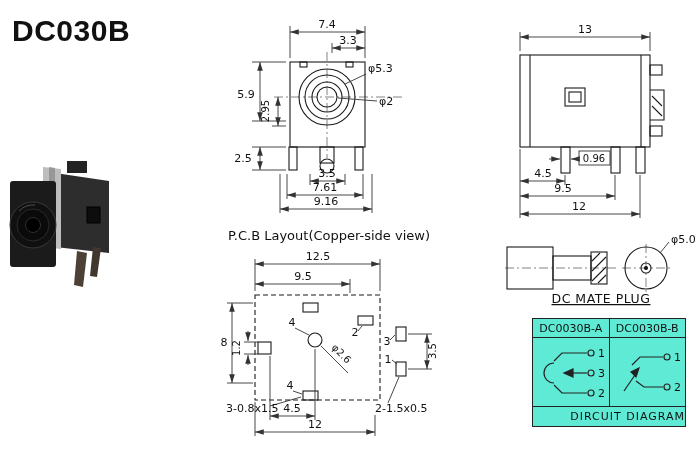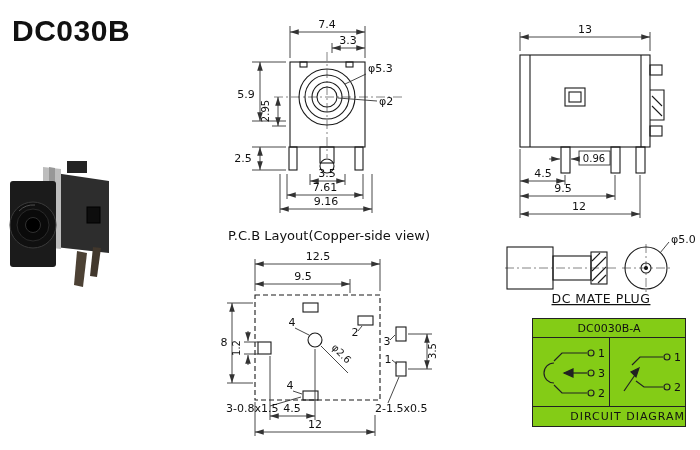--- a/index.html
+++ b/index.html
@@ -13,21 +13,21 @@
   
   .ol *   { fill:none; stroke:#1b1b1b; stroke-width:1.1px; }
   .dash   { stroke-dasharray:5 3; }
   .dm line{ stroke:#333; stroke-width:.9px; }
   .ld line{ stroke:#333; stroke-width:.9px; }
   .ctr line{ stroke:#666; stroke-width:.8px; stroke-dasharray:9 3 2 3; }
   svg text{ font:11px "DejaVu Sans",sans-serif; fill:#111; }
   svg .sm { font-size:10px; }
   
   .circuit { position:absolute; left:532px; top:318px; width:154px; border:1.5px solid #222;
-             font-size:11px; background:#84cc16; }
+             font-size:11px; background:#5eead4; }
   .circ-row { display:flex; border-bottom:1.2px solid #222; }
   .circ-cell { flex:1; text-align:center; padding:3px 0 2px; border-right:1.2px solid #222; }
   .circ-cell:last-child { border-right:none; }
   .circ-body { display:flex; border-bottom:1.2px solid #222; }
   .circ-sym { flex:1; height:68px; border-right:1.2px solid #222;
               display:flex; align-items:center; justify-content:center; }
   .circ-sym:last-child { border-right:none; }
   .circ-caption { text-align:right; padding:3px 0; letter-spacing:1px; }
   .sym * { fill:none; stroke:#222; stroke-width:1.2px; }
   .underln { text-decoration:underline; }
@@ -242,20 +242,21 @@
   <g class="ld">
     <line x1="166" y1="14" x2="157" y2="25"></line>
   </g>
   <text x="168" y="15">φ5.0</text>
   <text x="98" y="75" text-anchor="middle" class="underln" style="font-size:12.5px;letter-spacing:.5px">DC MATE PLUG</text>
 </svg>
 
 <div class="circuit">
   <div class="circ-row">
     <div class="circ-cell">DC0030B-A</div>
+    <div class="circ-cell">DC0030B-B</div>
   </div>
   <div class="circ-body">
     <div class="circ-sym">
       <svg width="74" height="62">
         <g class="sym">
           <polyline points="53,12 28,12 20,20"></polyline>
           <path d="M20,22 A10,10 0 0 0 20,42"></path>
           <polyline points="53,52 28,52 20,44"></polyline>
           <line x1="53" y1="32" x2="30" y2="32"></line>
           <polygon points="30,32 39,28 39,36" style="fill:#222"></polygon>

